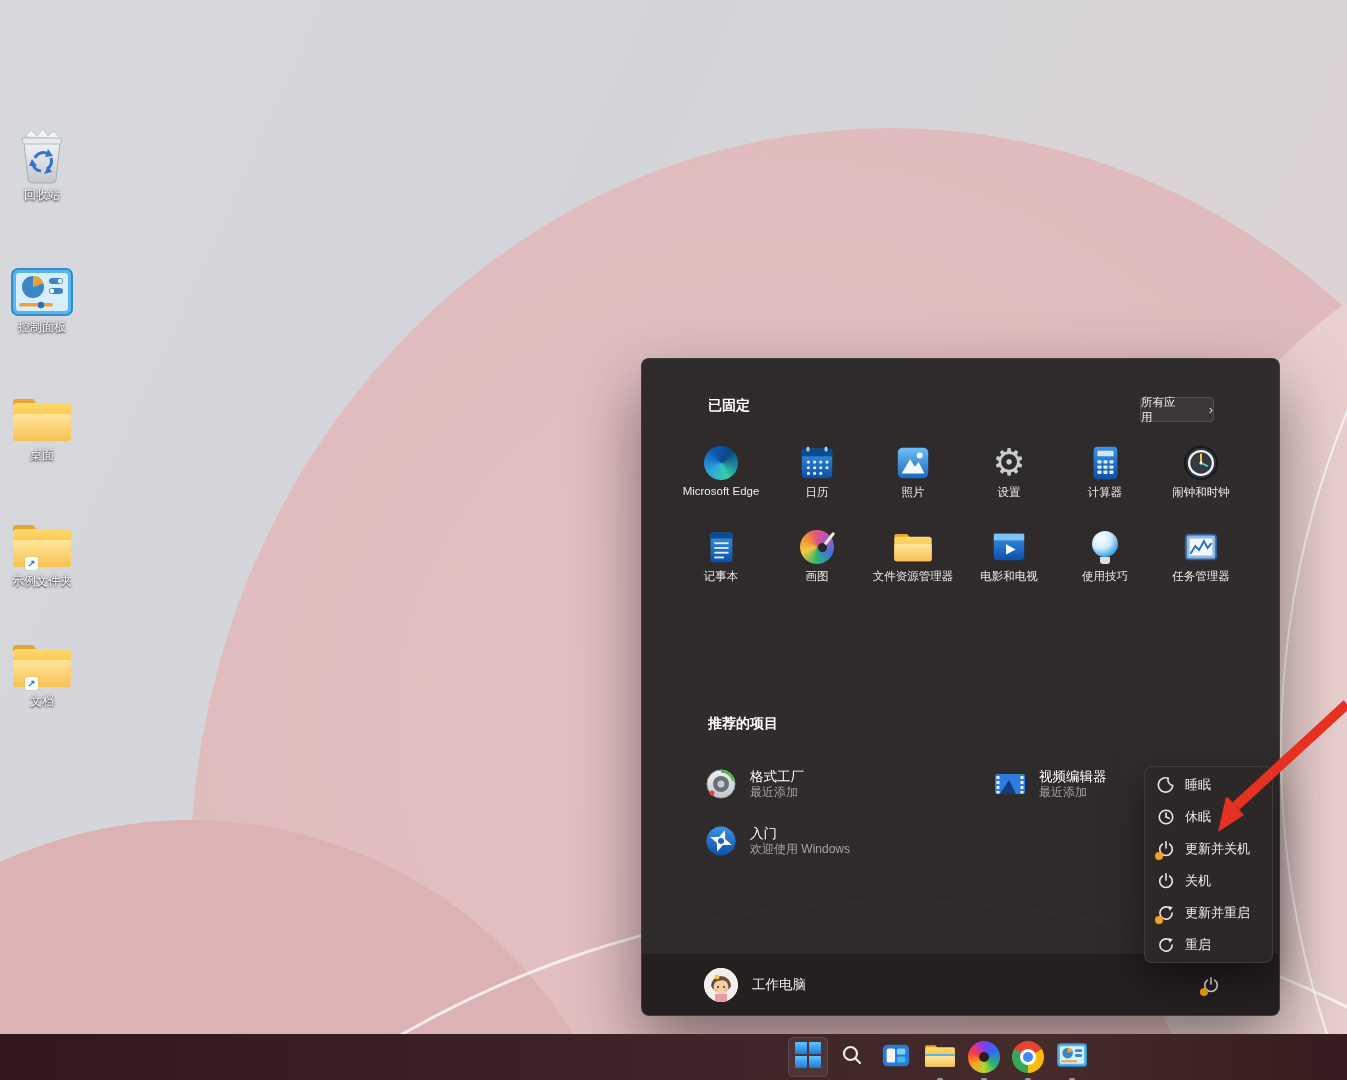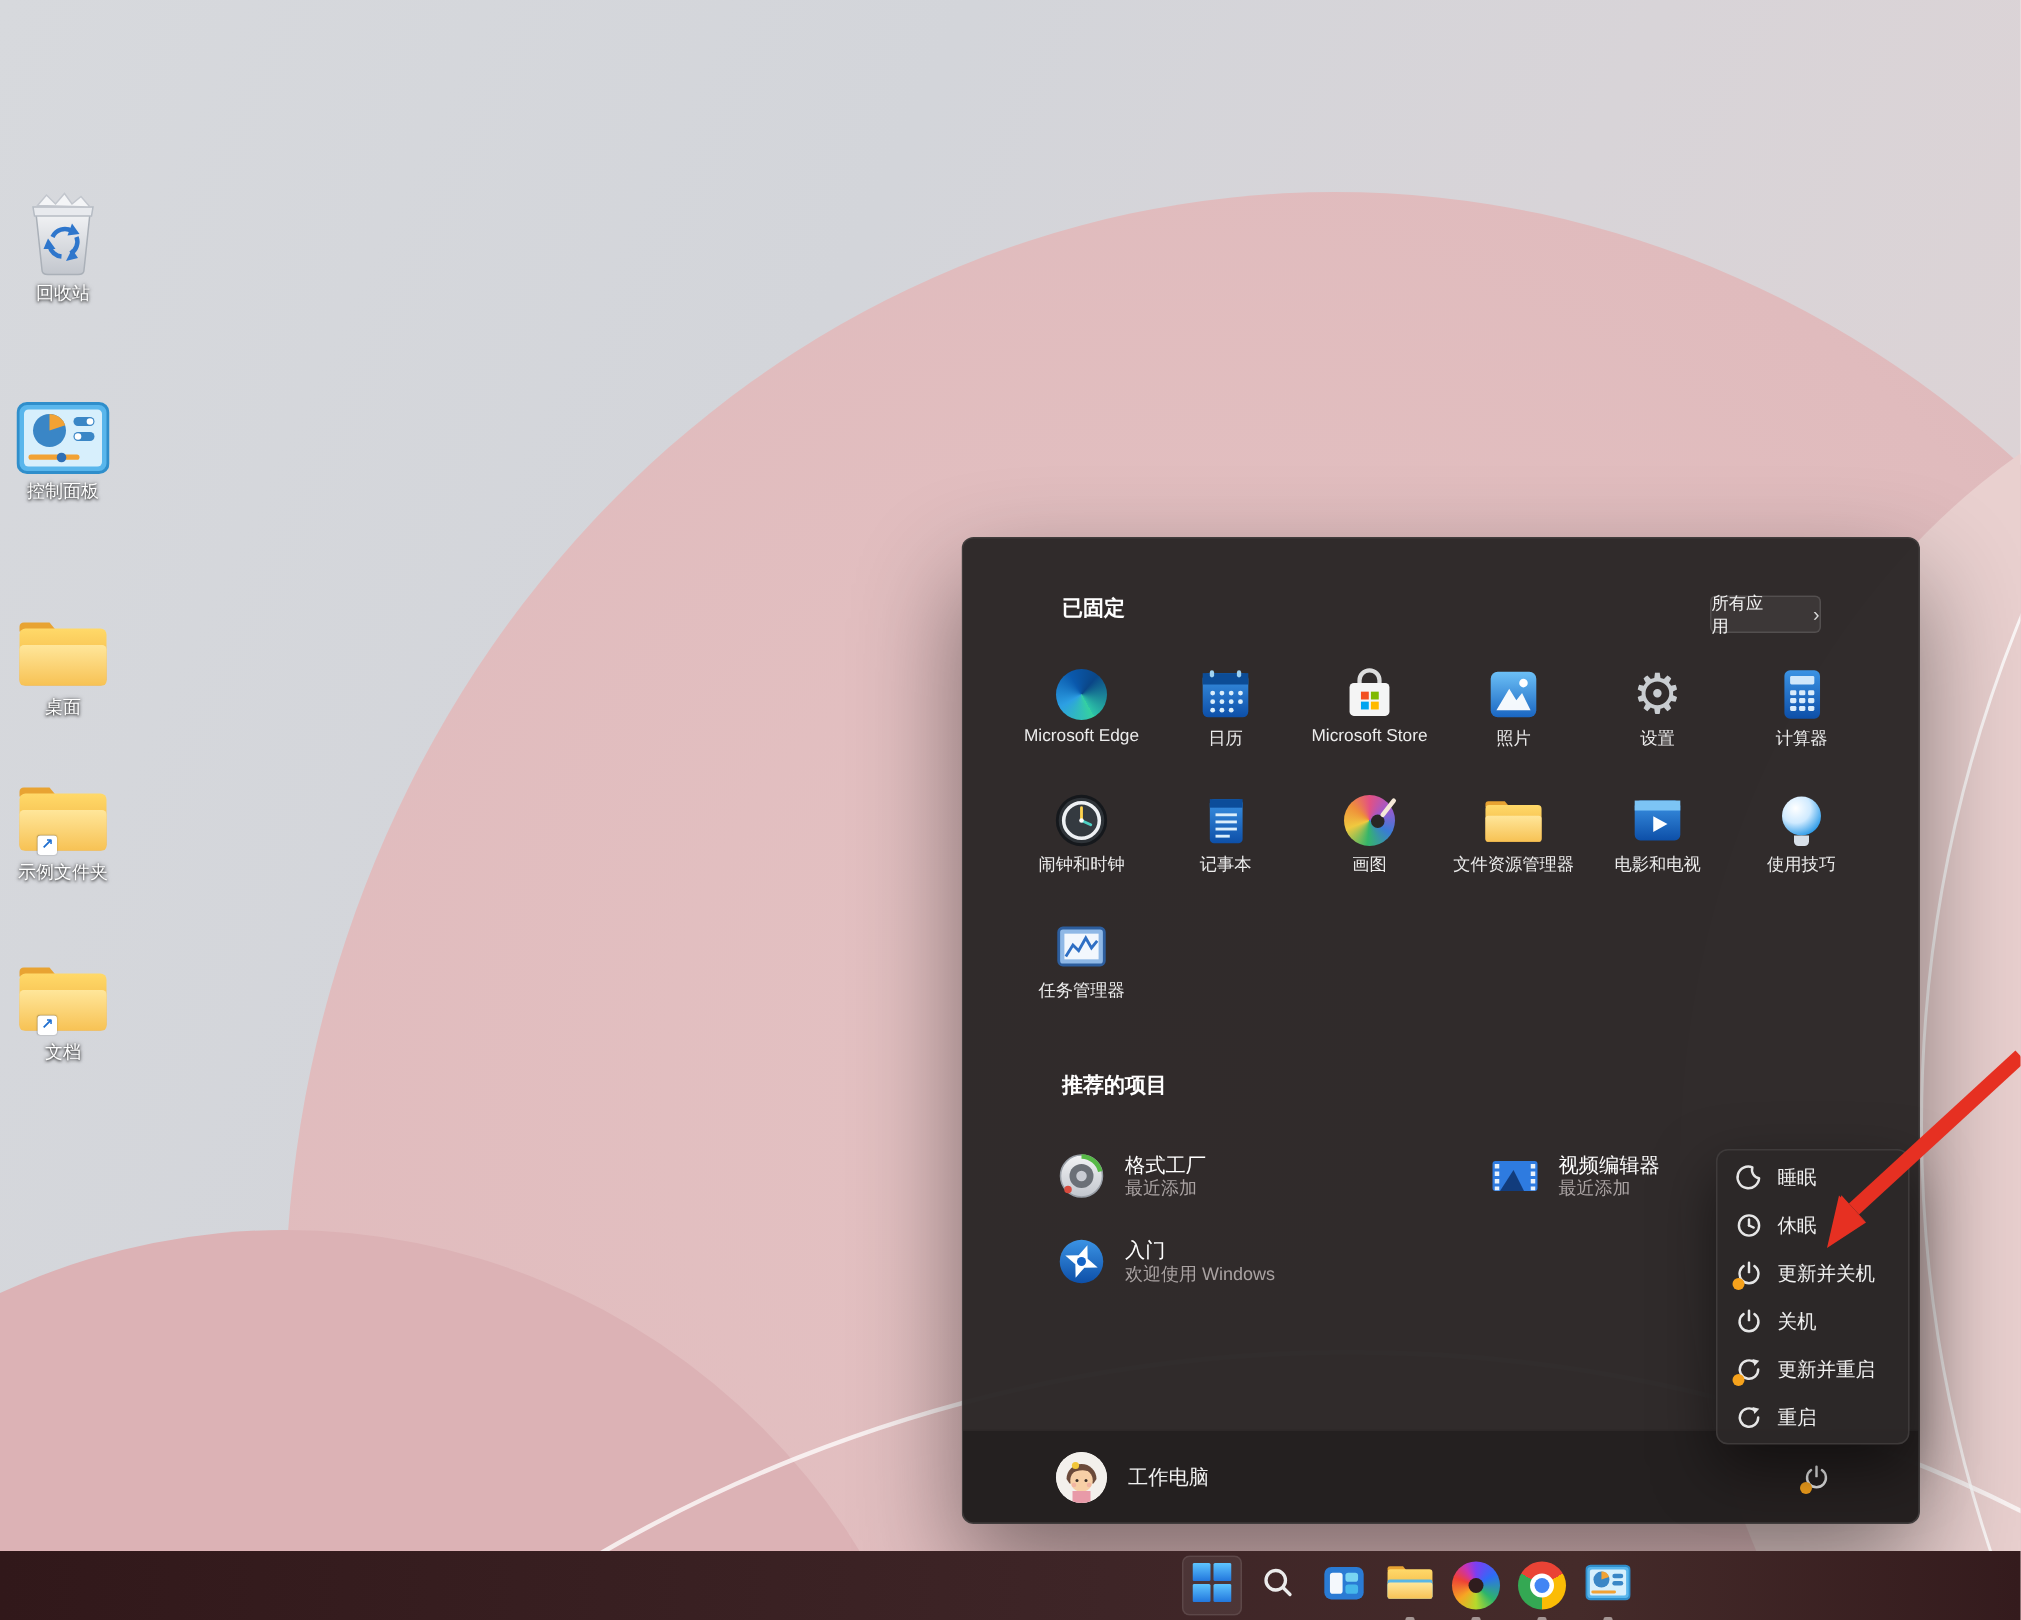--- a/index.html
+++ b/index.html
@@ -180,21 +180,21 @@
       <circle cx="49" cy="13" r="2.2" fill="#fff"></circle>
       <rect x="38" y="20" width="14" height="6" rx="3" fill="#3a86c6"></rect>
       <circle cx="41" cy="23" r="2.2" fill="#fff"></circle>
       <rect x="8" y="35" width="34" height="3.5" rx="1.7" fill="#f2a234"></rect>
       <circle cx="30" cy="37" r="3.2" fill="#2f6fb5"></circle>
     </svg>
   </div>
   <div class="desk-label">控制面板</div>
 </div>
 
-<div class="desk-item" style="top:404px">
+<div class="desk-item" style="top:388px">
   <div class="desk-ico">
     <svg width="62" height="50" viewBox="0 0 62 50">
       <path d="M2 8 Q2 5 5 5 L22 5 L27 11 L2 11 Z" fill="#e8a332"></path>
       <rect x="2" y="9" width="58" height="38" rx="4" fill="url(#gFold)"></rect>
       <rect x="2" y="20" width="58" height="27" rx="3" fill="url(#gFoldF)"></rect>
     </svg>
   </div>
   <div class="desk-label">桌面</div>
 </div>
 
@@ -258,33 +258,20 @@
               <circle cx="30.5" cy="25" r="1.7"></circle>
             <circle cx="11" cy="31" r="1.7"></circle>
               <circle cx="17.5" cy="31" r="1.7"></circle>
               <circle cx="24" cy="31" r="1.7"></circle>
           </g>
         </svg>
       </div>
       <div class="tlabel">日历</div>
     </div>
 
-    <div class="tile">
-      <div class="ticon">
-        <svg width="38" height="38" viewBox="0 0 40 40">
-          <path d="M13 13 v-3 a7 7 0 0 1 14 0 v3" fill="none" stroke="#dcdcdc" stroke-width="3"></path>
-          <rect x="6" y="12" width="28" height="23" rx="3" fill="#f4f4f4"></rect>
-          <rect x="14" y="18" width="5.5" height="5.5" fill="#f25022"></rect>
-          <rect x="21" y="18" width="5.5" height="5.5" fill="#7fba00"></rect>
-          <rect x="14" y="25" width="5.5" height="5.5" fill="#00a4ef"></rect>
-          <rect x="21" y="25" width="5.5" height="5.5" fill="#ffb900"></rect>
-        </svg>
-      </div>
-      <div class="tlabel">Microsoft Store</div>
-    </div>
 
     <div class="tile">
       <div class="ticon">
         <svg width="38" height="38" viewBox="0 0 40 40">
           <rect x="4" y="4" width="32" height="32" rx="5" fill="url(#gBlue)"></rect>
           <circle cx="27" cy="12" r="3" fill="#fff"></circle>
           <path d="M8 31 L17 16 L22 24 L26 19 L32 31 Z" fill="#fff" opacity=".95"></path>
         </svg>
       </div>
       <div class="tlabel">照片</div>

